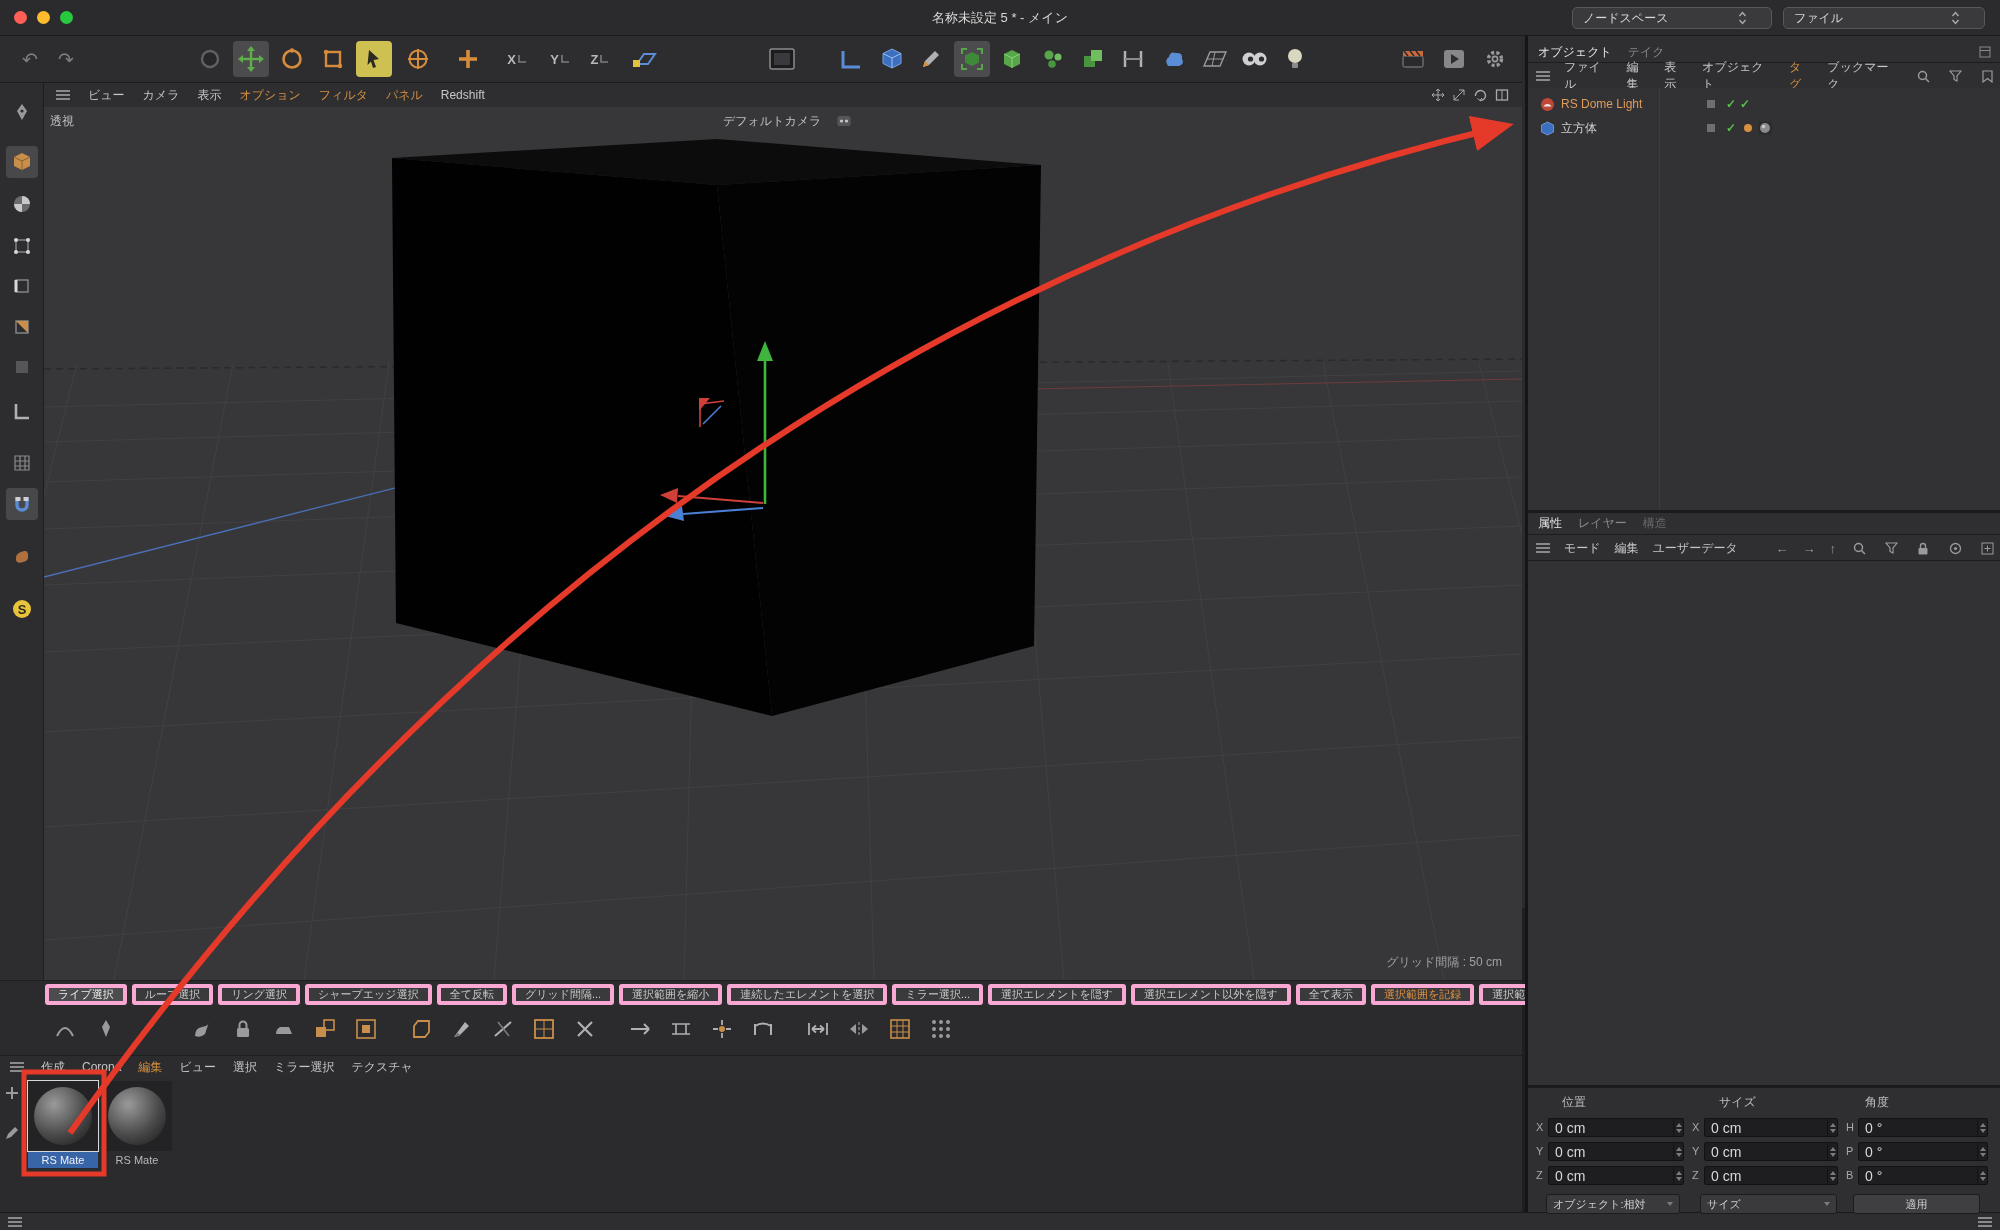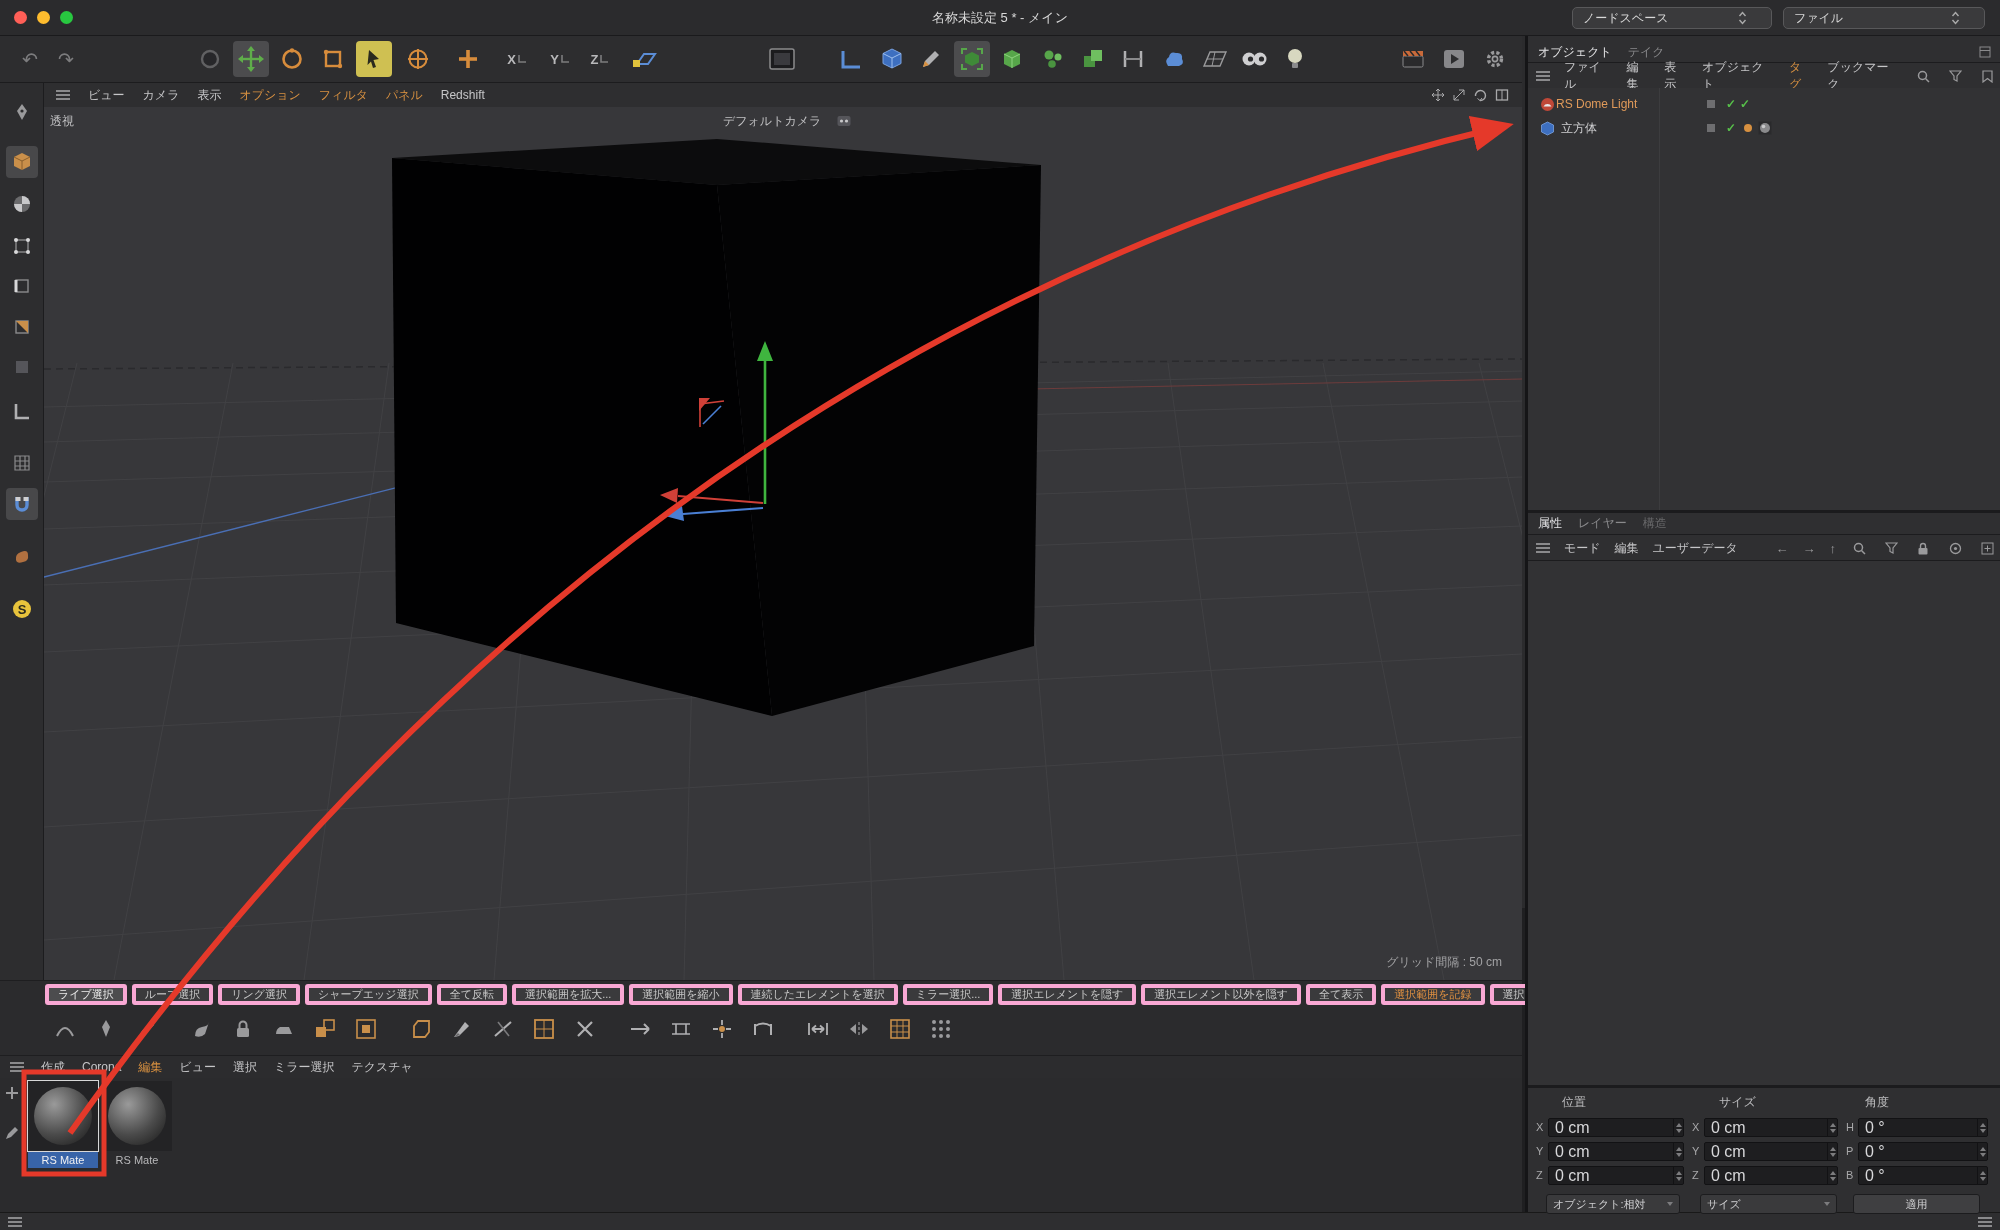--- a/index.html
+++ b/index.html
@@ -54,21 +54,21 @@
 .tab-dim{color:#8a8a8c}
 .tab-dim2{color:#68686a}
 #objlist{position:absolute;left:0;top:52px;width:472px;height:422px;background:#323234}
 .objrow{position:absolute;left:0;width:472px;height:24px;display:flex;align-items:center;font-size:12px}
 .vline{position:absolute;top:52px;height:422px;width:1px;background:#3c3c3e}
 .hdiv{position:absolute;left:0;width:472px;height:1px;background:#1c1c1e}
 .check{color:#57c04a;font-size:12px;font-weight:bold}
 
 .chead{position:absolute;font-size:12px;color:#bdbdbf}
 .clabel{position:absolute;font-size:11px;color:#a8a8aa;top:3px}
-.cinput{position:absolute;height:19px;background:#1e1e20;border:1px solid #121214;border-radius:2px;display:flex;align-items:flex-start;justify-content:space-between;padding-left:6px;font-size:16px;color:#d8d8da}
+.cinput{position:absolute;height:19px;background:#1e1e20;border:1px solid #121214;border-radius:2px;display:flex;align-items:center;justify-content:space-between;padding-left:6px;font-size:14px;color:#d8d8da}
 .stepper{width:10px;height:100%;border-left:1px solid #121214;display:flex;flex-direction:column;align-items:center;justify-content:center;gap:2px}
 .tri-up{width:0;height:0;border-left:3px solid transparent;border-right:3px solid transparent;border-bottom:4px solid #7c7c7e}
 .tri-dn{width:0;height:0;border-left:3px solid transparent;border-right:3px solid transparent;border-top:4px solid #7c7c7e}
 .cdrop{position:absolute;height:20px;background:#3a3a3c;border:1px solid #1c1c1e;border-radius:3px;display:flex;align-items:center;justify-content:space-between;padding:0 6px;font-size:11px;color:#d0d0d2}
 .cbtn{position:absolute;height:20px;background:#3f3f41;border:1px solid #1c1c1e;border-radius:3px;display:flex;align-items:center;justify-content:center;font-size:11px;color:#d0d0d2}
 .smallico{width:18px;height:18px;display:flex;align-items:center;justify-content:center;flex:0 0 auto}
 .arrowtxt{color:#9a9a9c;font-size:13px}
 
 #overlay{position:absolute;left:0;top:0;z-index:999;pointer-events:none}
 </style>
@@ -454,21 +454,21 @@
   </div>
 
   <div id="bottomleft" class="abs">
 
     <div id="selrow">
       <div class="selbtn active">ライブ選択</div>
       <div class="selbtn">ループ選択</div>
       <div class="selbtn">リング選択</div>
       <div class="selbtn">シャープエッジ選択</div>
       <div class="selbtn">全て反転</div>
-      <div class="selbtn">選択範囲を拡大...</div>
+      <div class="selbtn">グリッド間隔...</div>
       <div class="selbtn">選択範囲を縮小</div>
       <div class="selbtn">連続したエレメントを選択</div>
       <div class="selbtn">ミラー選択...</div>
       <div class="selbtn">選択エレメントを隠す</div>
       <div class="selbtn">選択エレメント以外を隠す</div>
       <div class="selbtn">全て表示</div>
       <div class="selbtn rec">選択範囲を記録</div>
       <div class="selbtn">選択範囲を変換</div>
     </div>
 
@@ -679,21 +679,21 @@
 
     <div id="objlist">
       <span class="vline" style="left:131px;top:0;height:422px"></span>
       <div class="objrow" style="top:4px">
         <span class="smallico" style="margin-left:10px">
             <svg width="15" height="15">
               <circle cx="7.5" cy="7.5" r="6.5" fill="#c04838"></circle>
               <path d="M3.5 9.5 A4.5 4.5 0 0 1 11.5 9.5" fill="#e8e8ea"></path>
             </svg>
           </span>
-        <span style="color:#e09a5a">RS Dome Light</span>
+        <span style="margin-left:5px;color:#e09a5a">RS Dome Light</span>
         <span class="smallico" style="margin-left:auto">
             <svg width="10" height="10">
               <rect x="1" y="1" width="8" height="8" fill="#6e6e70"></rect>
             </svg>
           </span>
         <span class="check" style="margin-left:6px">✓</span>
         <span class="check" style="margin-left:4px;margin-right:250px">✓</span>
       </div>
       <div class="objrow" style="top:28px">
         <span class="smallico" style="margin-left:10px">

